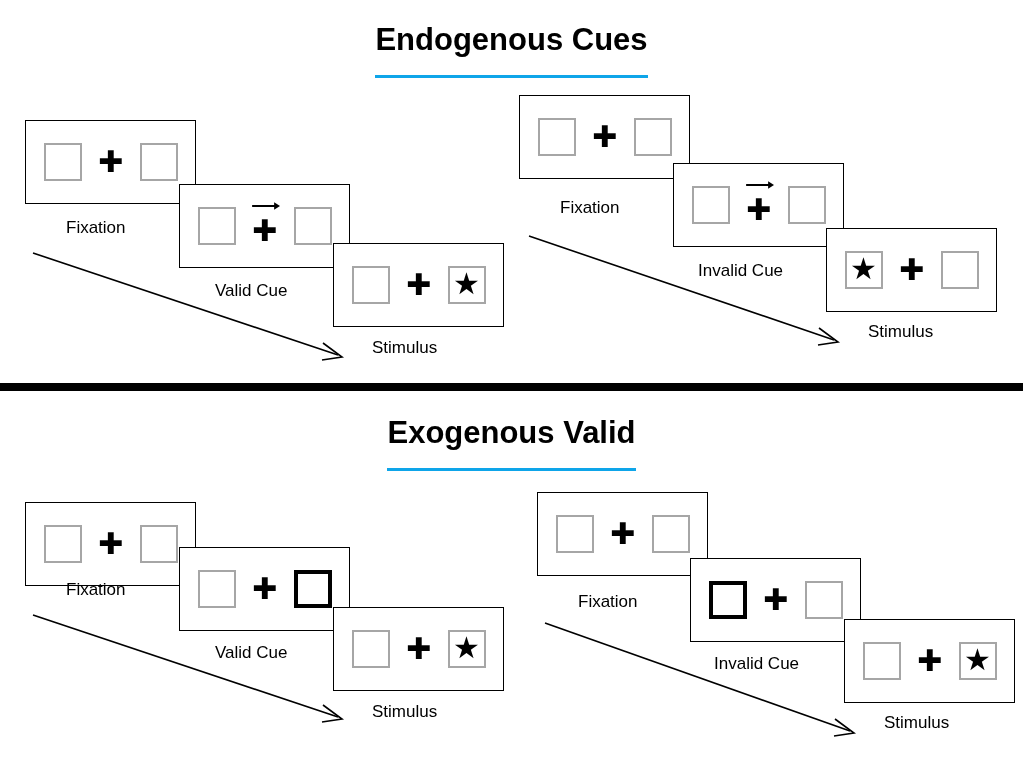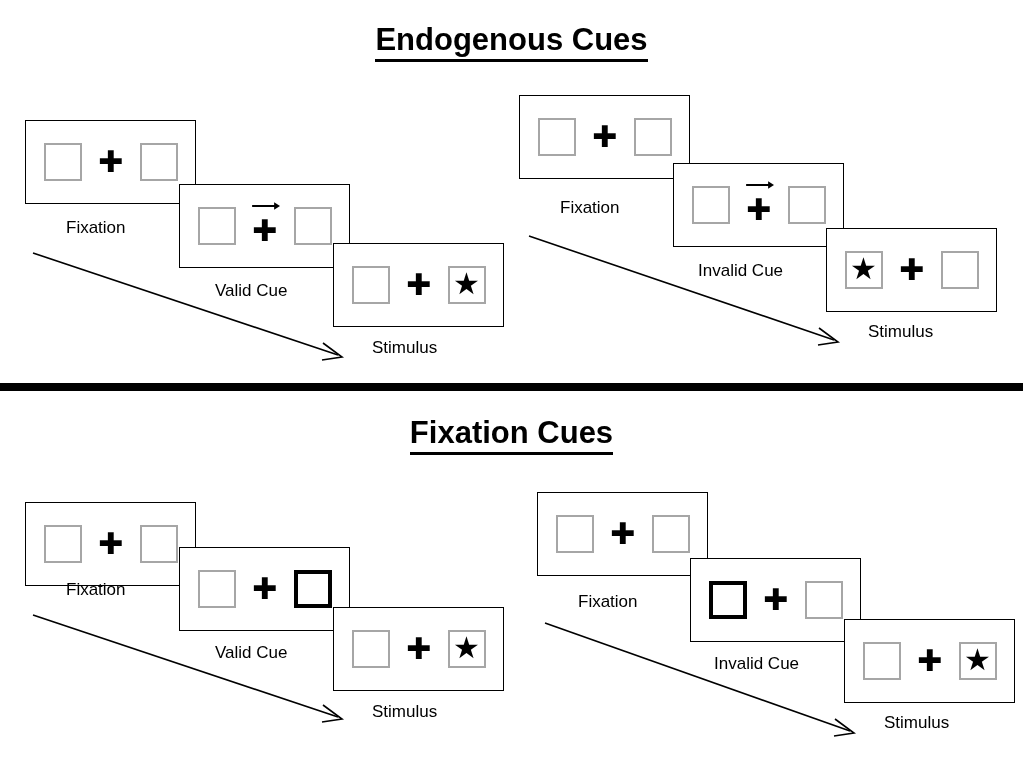--- a/index.html
+++ b/index.html
@@ -25,22 +25,22 @@
   .section-title {
     position: absolute;
     width: 100%;
     text-align: center;
     font-weight: bold;
     font-size: 31px;
     color: #000000;
     letter-spacing: 0px;
   }
   .section-title span {
-    border-bottom: 3px solid #000000;
-    padding-bottom: 2px;
+    border-bottom: 3px solid #0ea5e9;
+    padding-bottom: 18px;
   }
 
   
   .divider {
     position: absolute;
     left: 0;
     width: 1023px;
     height: 8px;
     background: #000000;
   }
@@ -234,21 +234,21 @@
   <div class="phase-label" style="left:868px; top:322px; z-index:8;">Stimulus</div>
 
   <svg class="time-arrow" style="left:526px; top:231px; width:325px; height:122px; z-index:2;" viewBox="0 0 325 122">
     <line x1="3" y1="5" x2="308" y2="109" stroke="#000000" stroke-width="1.6"></line>
     <polyline points="293,97 312,111 292,114" fill="none" stroke="#000000" stroke-width="1.6"></polyline>
   </svg>
 
   <div class="divider" style="top:383px;"></div>
 
   <div class="section-title" style="top:415px;">
-    <span>Fixation Cues</span>
+    <span>Exogenous Valid</span>
   </div>
 
   <div class="frame" style="left:25px; top:502px; width:171px; height:84px; z-index:3;">
     <div class="frame-inner">
       <div class="box" style="margin-right:6px;">
         <span class="star"></span>
       </div>
       <div class="plus-wrap">
         <span class="plus">✚</span>
       </div>

